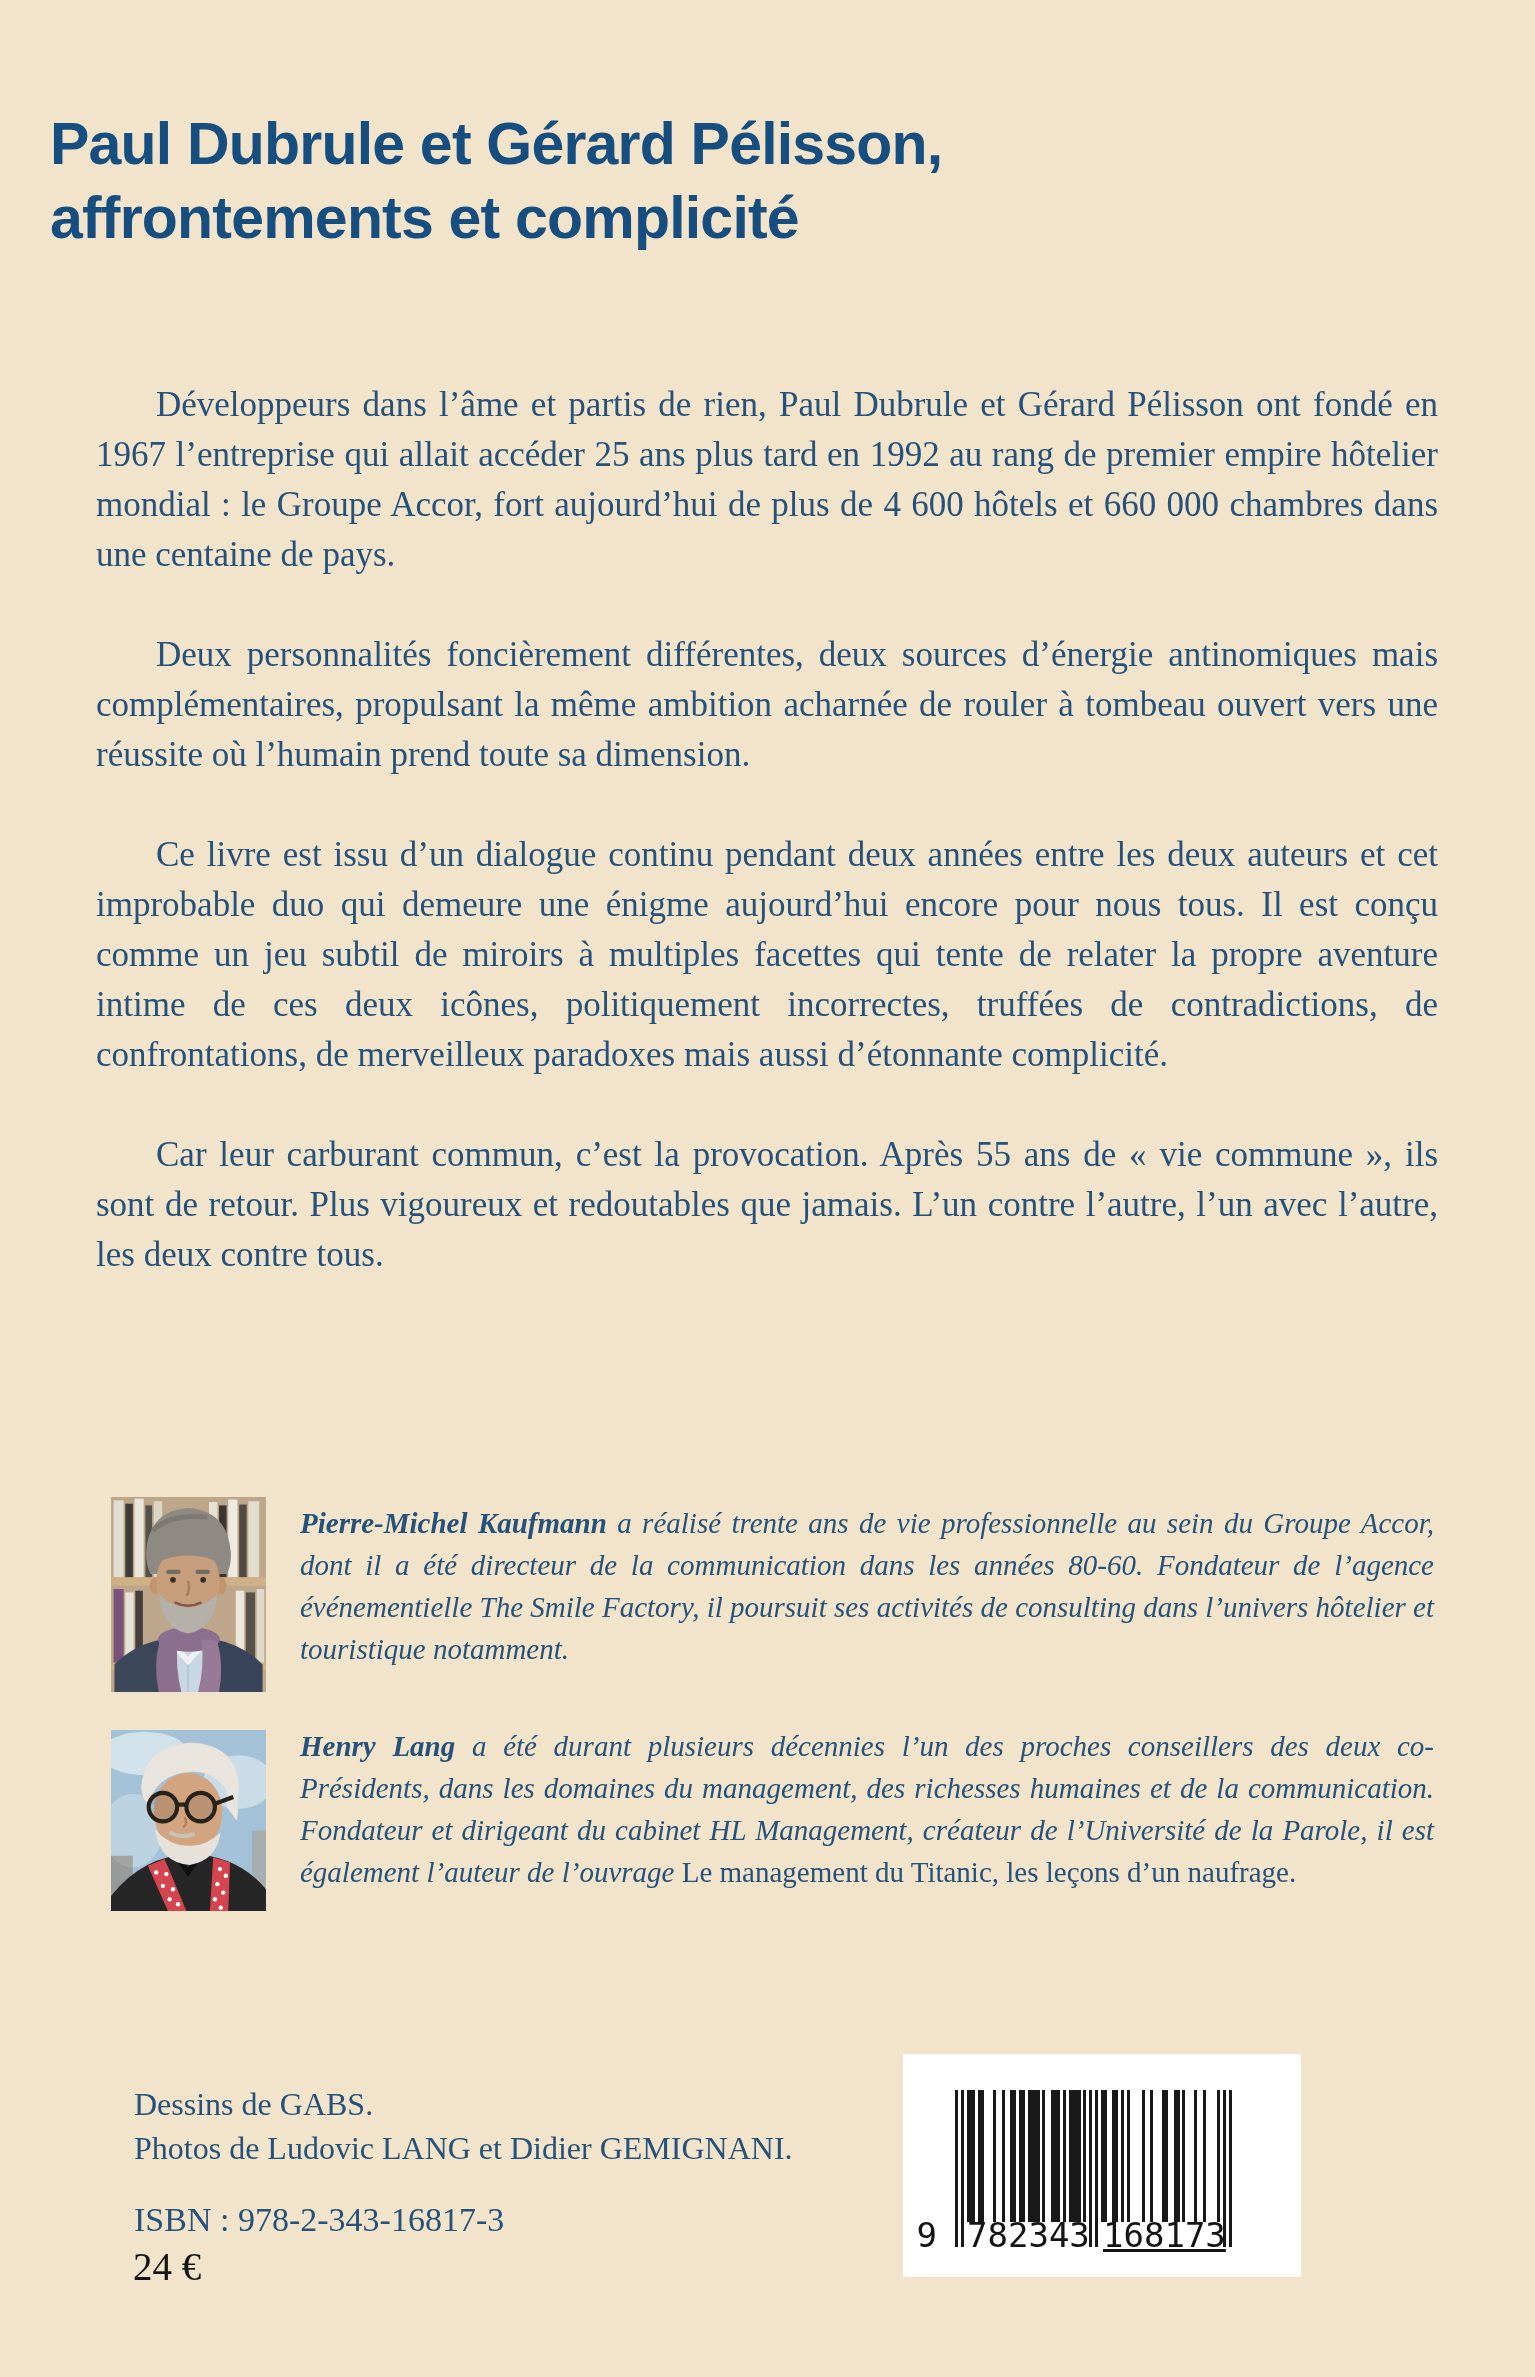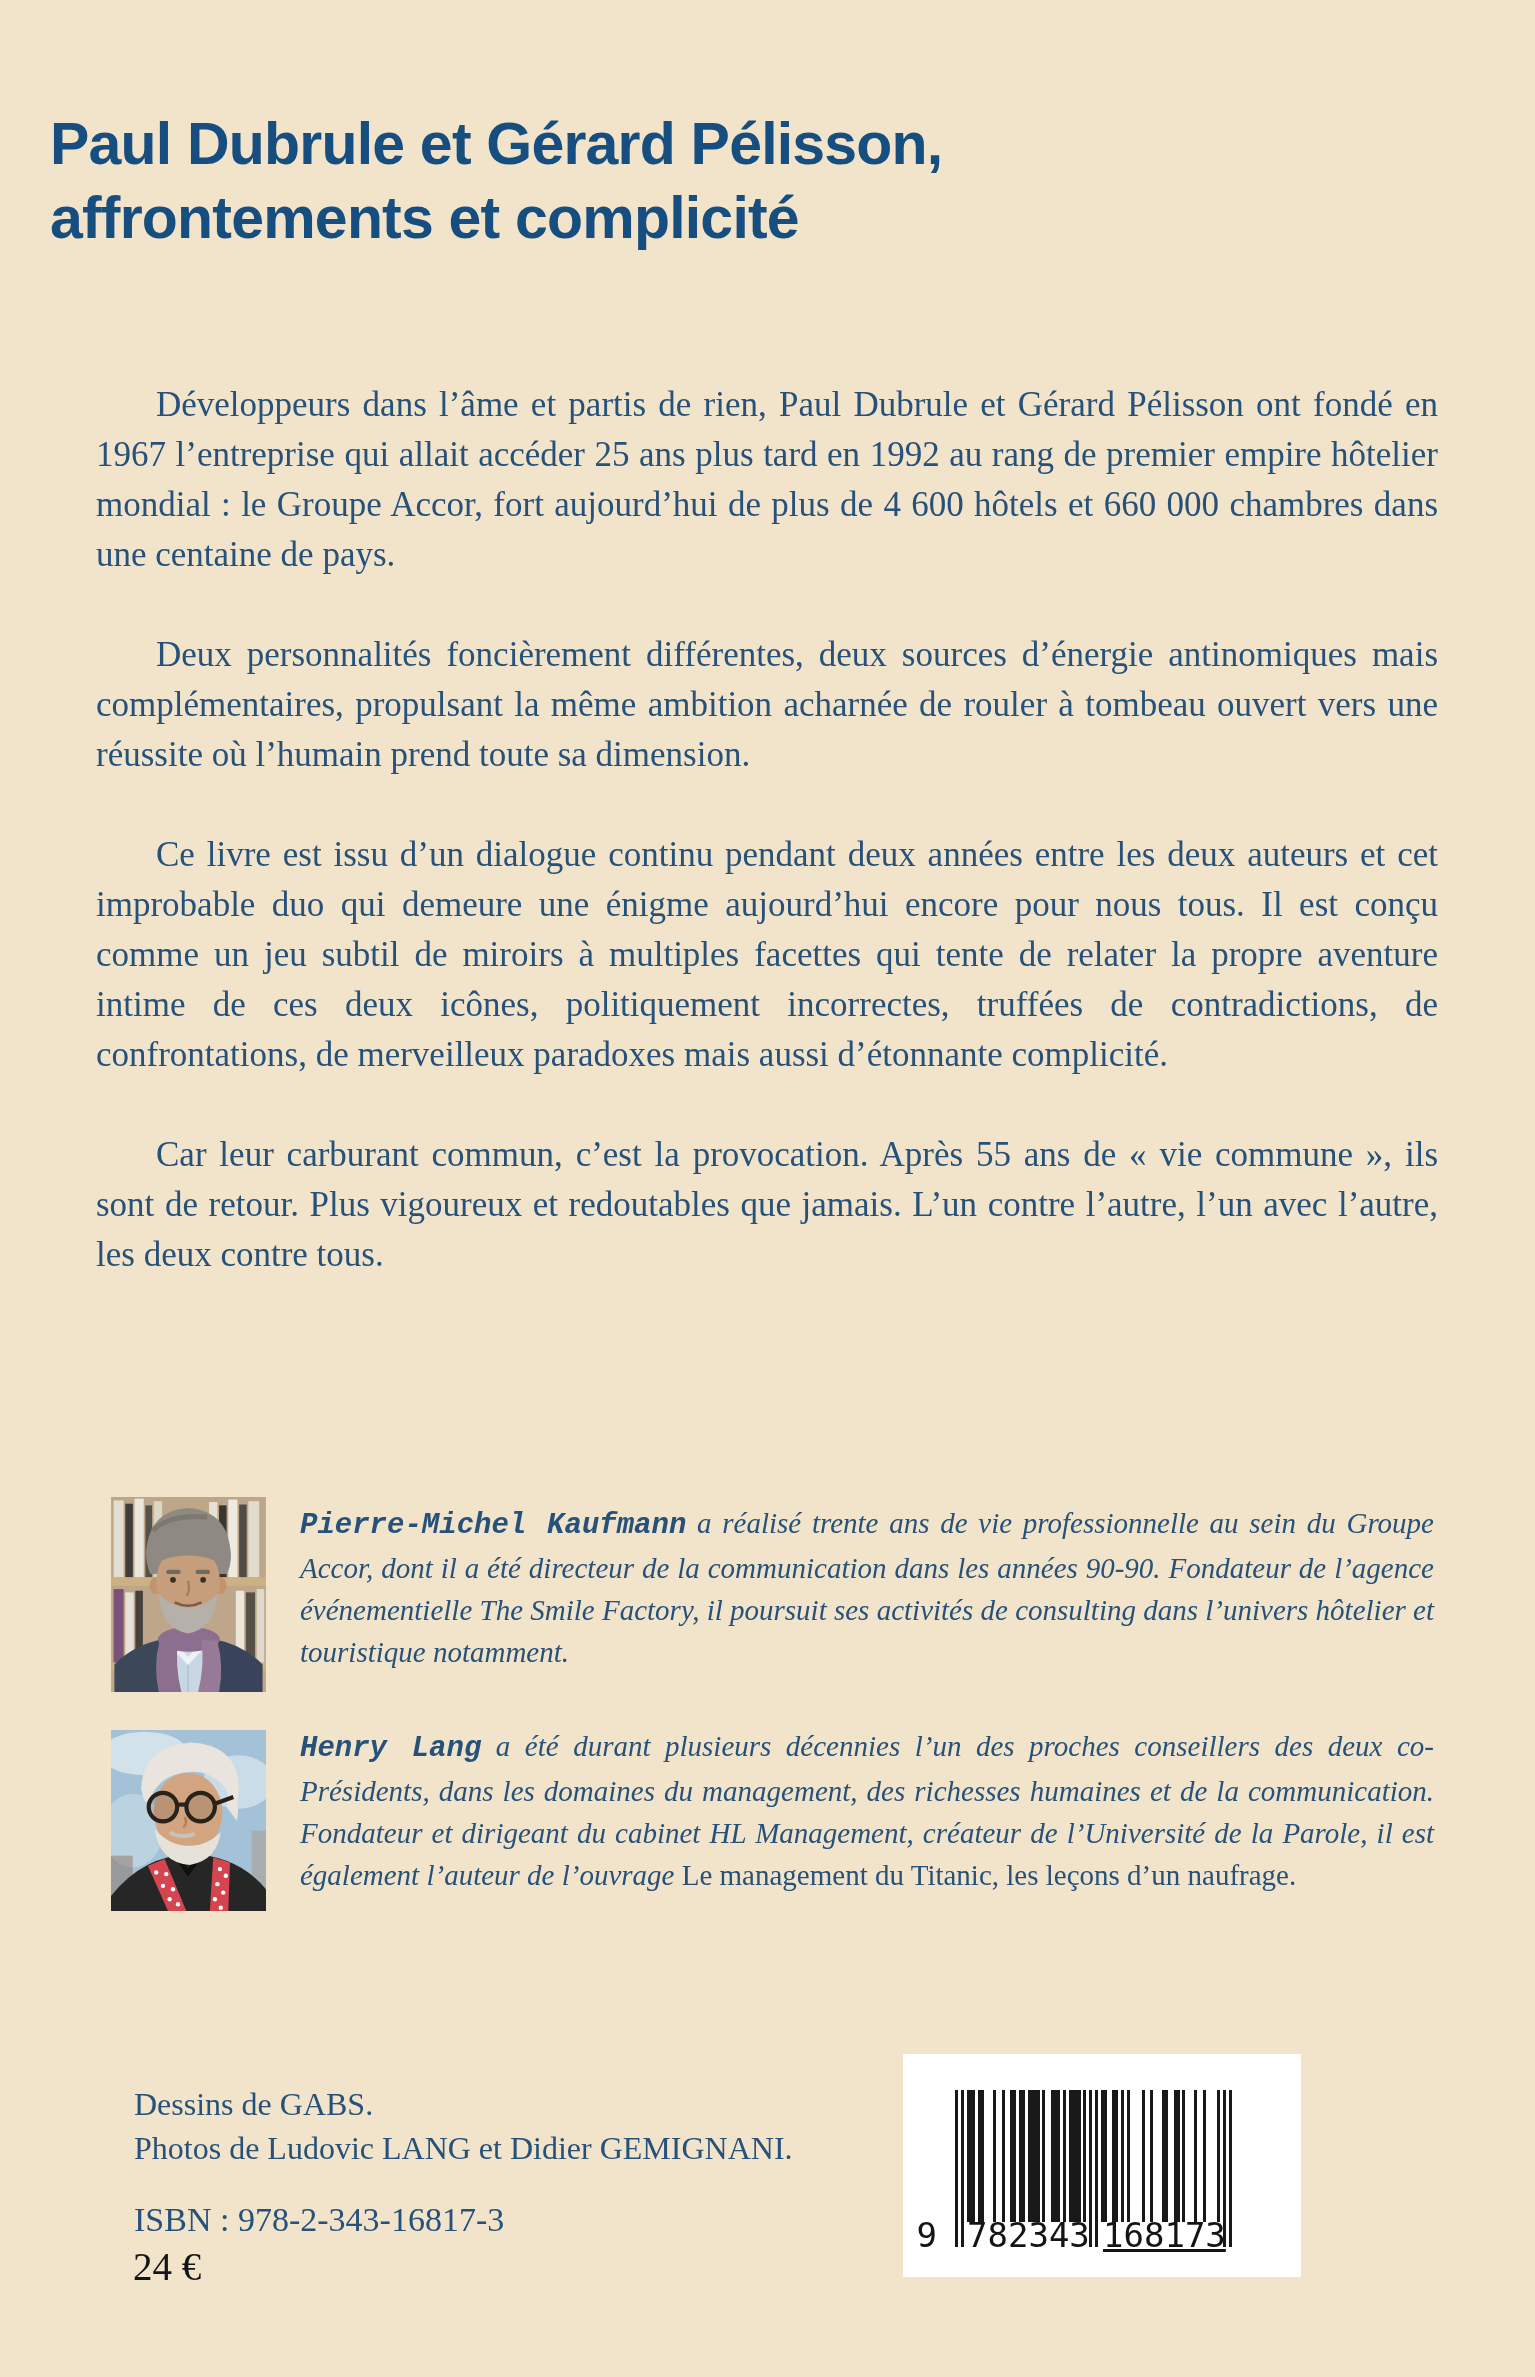--- a/index.html
+++ b/index.html
@@ -23,21 +23,21 @@
   .photo svg { display:block; }
   .photo1 { top:1497px; width:155px; height:195px; }
   .photo2 { top:1730px; width:155px; height:181px; }
   .bio {
     position:absolute; left:300px; width:1134px; margin:0;
     color:#26517a; font-style:italic; font-size:29px; line-height:42px;
     text-align:justify;
   }
   .bio1 { top:1502px; }
   .bio2 { top:1725px; }
-  .bio .bio-name { font-weight:bold;font-family:Liberation Mono, monospace; }
+  .bio .bio-name { font-weight:bold; }
   .bio .roman { font-style:normal; }
   .credits {
     position:absolute; left:134px; top:2082px;
     color:#26517a; font-size:32px; line-height:44px;
   }
   .isbn {
     position:absolute; left:134px; top:2200px;
     color:#26517a; font-size:34px; line-height:39px;
   }
   .price {
@@ -120,21 +120,21 @@
       <rect x="66" y="87" width="17" height="5" rx="2" fill="#6f6a62"></rect>
       <rect x="101" y="87" width="17" height="5" rx="2" fill="#6f6a62"></rect>
       <circle cx="74" cy="99" r="3.4" fill="#3a2f24"></circle>
       <circle cx="110" cy="99" r="3.4" fill="#3a2f24"></circle>
       <path d="M92,100 Q95,112 90,118" fill="none" stroke="#a87e5c" stroke-width="3"></path>
       <path d="M57,116 Q60,158 92,163 Q124,158 127,116 Q112,132 92,132 Q72,132 57,116 Z" fill="#b5b1aa"></path>
       <path d="M76,126 Q92,134 108,126" fill="none" stroke="#7c5a48" stroke-width="3"></path>
     </svg>
   </figure>
 
-  <p class="bio bio1"><b class="bio-name">Pierre-Michel Kaufmann</b><span> a réalisé trente ans de vie professionnelle au sein du Groupe Accor, dont il a été directeur de la communication dans les années 90-90. Fondateur de l’agence événementielle The Smile Factory, il poursuit ses activités de consulting dans l’univers hôtelier et touristique notamment.</span></p>
+  <p class="bio bio1"><b class="bio-name">Pierre-Michel Kaufmann</b><span> a réalisé trente ans de vie professionnelle au sein du Groupe Accor, dont il a été directeur de la communication dans les années 80-60. Fondateur de l’agence événementielle The Smile Factory, il poursuit ses activités de consulting dans l’univers hôtelier et touristique notamment.</span></p>
 
   <figure class="photo photo2">
     <svg width="155" height="181" viewBox="0 0 185 216" xmlns="http://www.w3.org/2000/svg">
       <rect width="185" height="216" fill="#a3c2d8"></rect>
       <ellipse cx="40" cy="28" rx="52" ry="26" fill="#d9e7ef" opacity="0.85"></ellipse>
       <ellipse cx="152" cy="62" rx="42" ry="32" fill="#d9e7ef" opacity="0.7"></ellipse>
       <ellipse cx="26" cy="120" rx="36" ry="44" fill="#cfe0ea" opacity="0.55"></ellipse>
       <rect x="0" y="150" width="26" height="66" fill="#8a6a52" opacity="0.45"></rect>
       <rect x="168" y="120" width="17" height="96" fill="#b08a6d" opacity="0.35"></rect>
 

